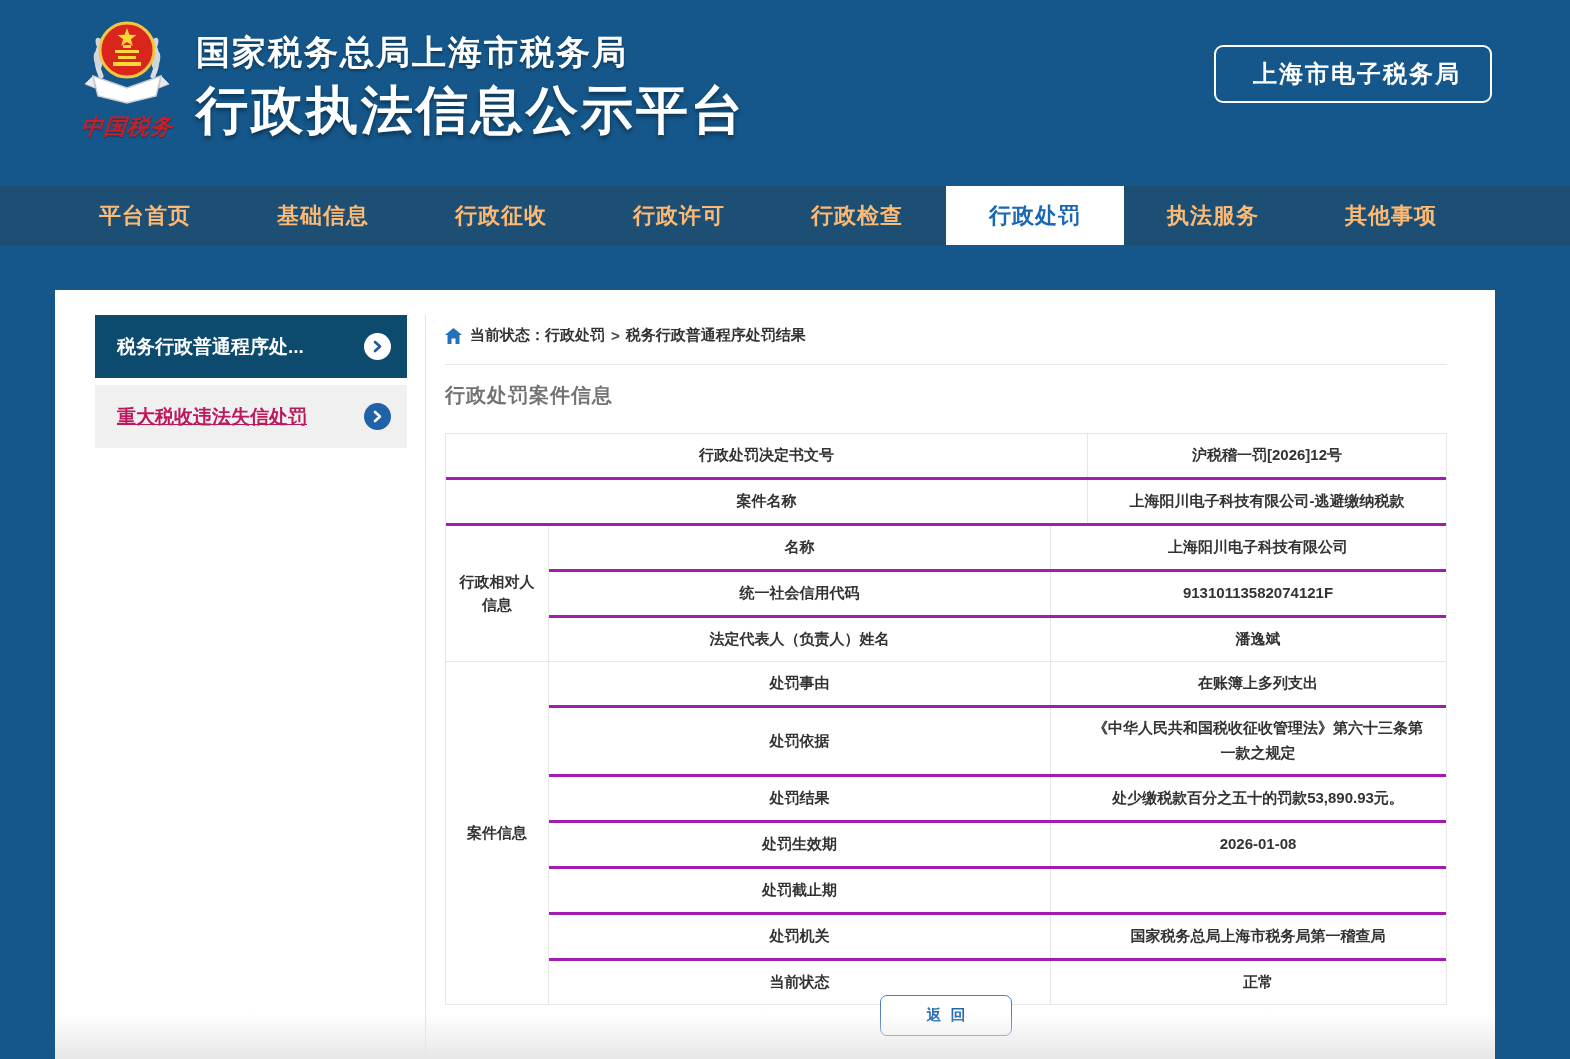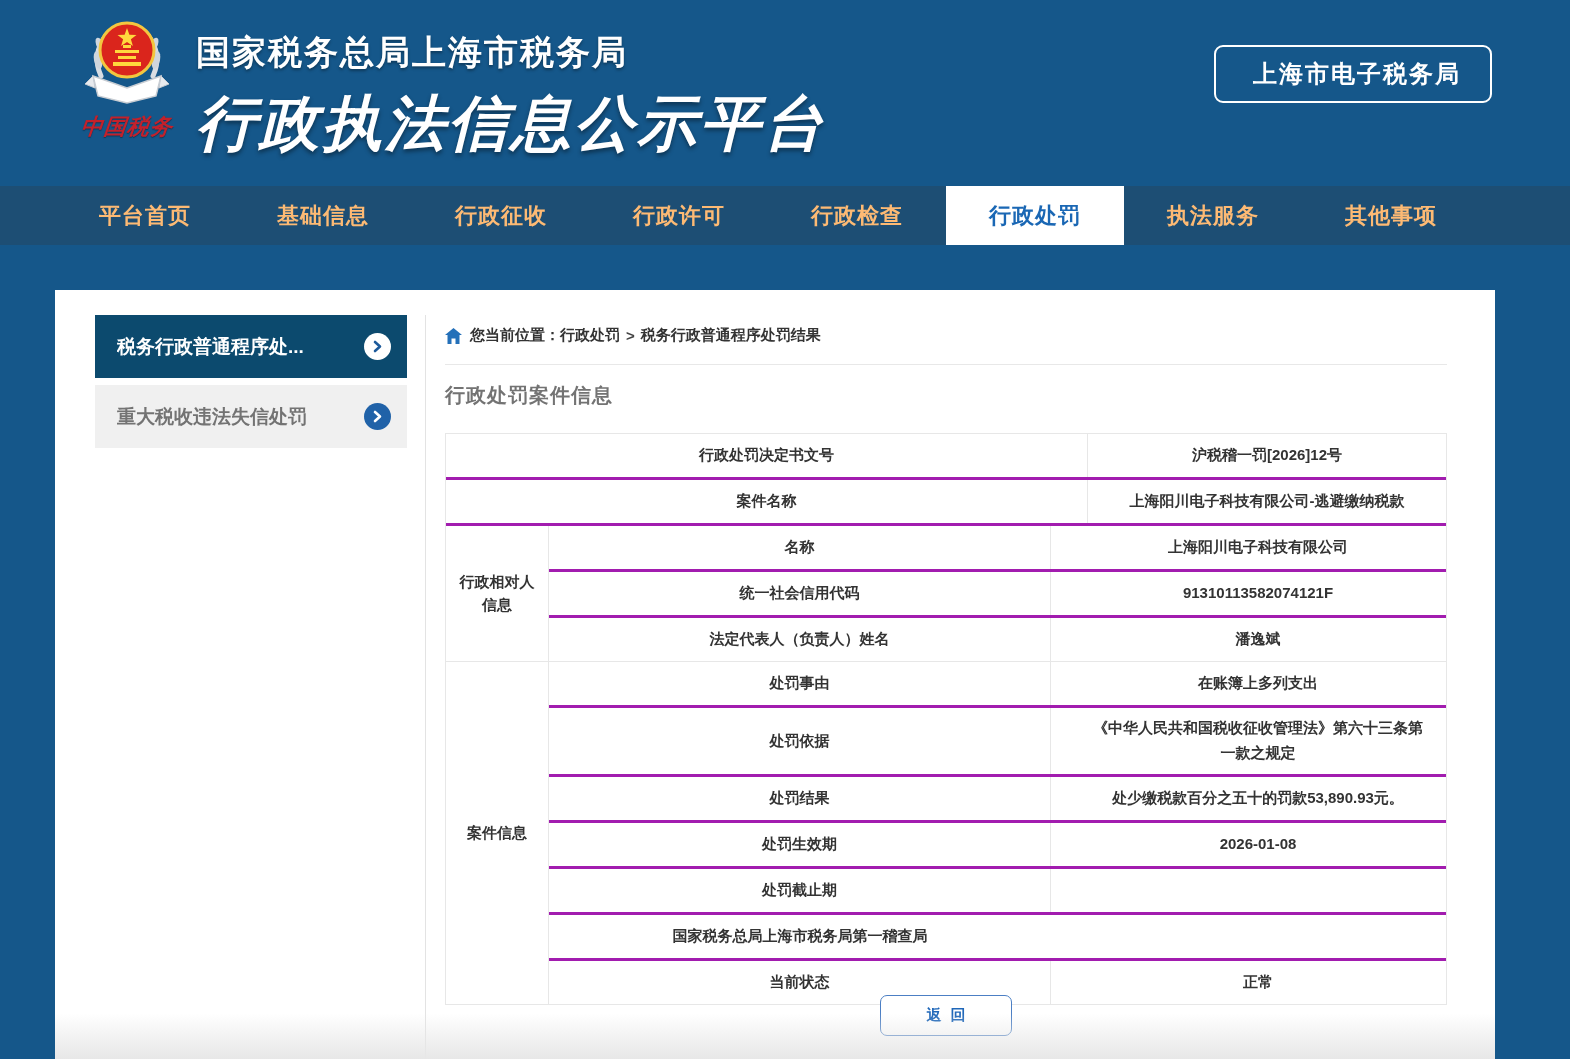--- a/index.html
+++ b/index.html
@@ -24,23 +24,22 @@
     font-weight:700; font-style:italic; font-size:22px; color:#c3212b;
     transform:skewX(-6deg); letter-spacing:1px;
     text-shadow:0 1px 1px rgba(0,0,0,.35);
   }
   .title-wrap{ position:absolute; left:196px; top:30px; color:#fff; }
   .org-title{
     font-size:34px; font-weight:700; letter-spacing:2px;
     text-shadow:0 2px 3px rgba(0,0,0,.35);
   }
   .platform-title{
-    margin-top:8px; font-size:60px; font-weight:700; letter-spacing:3px;
+    font-size:52px; font-weight:700; letter-spacing:3px;
     text-shadow:0 3px 4px rgba(0,0,0,.4);
-    font-style:italic;
   }
   .portal-btn{
     position:absolute; right:78px; top:45px; width:278px; height:58px;
     border:2px solid #fff; border-radius:9px; background:transparent;
     color:#fff; font-size:24px; font-weight:700; letter-spacing:2px;
     display:flex; align-items:center; justify-content:center; cursor:pointer;
     font-family:inherit;
     padding-left:8px;
   }
 
@@ -71,21 +70,21 @@
 
   
   .sidebar{ position:absolute; left:40px; top:25px; width:312px; }
   .side-item{
     height:63px; margin-bottom:7px; display:flex; align-items:center;
     padding:0 16px 0 22px; cursor:pointer;
     font-size:19px; font-weight:700;
   }
   .side-item .side-label{ flex:1; white-space:nowrap; overflow:hidden; }
   .side-item.active{ background:#0c4a6e; color:#fff; }
-  .side-item.inactive{ background:#f0f0f0; color:#737373; }
+  .side-item.inactive{ background:#f0f0f0; color:#be185d;text-decoration:underline; }
   .side-arrow{
     width:27px; height:27px; border-radius:50%; flex:0 0 27px; margin-left:10px;
     display:flex; align-items:center; justify-content:center;
   }
   .side-item.active .side-arrow{ background:#fff; }
   .side-item.inactive .side-arrow{ background:#2062a8; }
   .side-arrow svg{ display:block; }
 
   
   .content{ position:absolute; left:390px; top:0; width:1002px; }
@@ -210,21 +209,21 @@
   <div class="v-divider"></div>
 
   <div class="content">
 
     <div class="breadcrumb">
       <span class="crumb-home">
         <svg width="17" height="16" viewBox="0 0 17 16">
             <path d="M8.5,0 L17,7 L14.5,7 L14.5,16 L10.5,16 L10.5,10.5 L6.5,10.5 L6.5,16 L2.5,16 L2.5,7 L0,7 Z" fill="#2470b9"></path>
           </svg>
       </span>
-      <span>您当前位置：</span>
+      <span>当前状态：</span>
       <span class="crumb-link">行政处罚</span>
       <span class="crumb-sep">&gt;</span>
       <span class="crumb-link">税务行政普通程序处罚结果</span>
     </div>
 
     <div class="bc-divider"></div>
 
     <div class="page-title">行政处罚案件信息</div>
 
     <div class="tbl">
@@ -273,20 +272,21 @@
           </div>
           <div class="trow inner">
             <div class="cell lbl">处罚生效期</div>
             <div class="cell val">2026-01-08</div>
           </div>
           <div class="trow inner">
             <div class="cell lbl">处罚截止期</div>
             <div class="cell val"></div>
           </div>
           <div class="trow inner">
+            <div class="cell lbl">处罚机关</div>
             <div class="cell val">国家税务总局上海市税务局第一稽查局</div>
           </div>
           <div class="trow inner">
             <div class="cell lbl">当前状态</div>
             <div class="cell val">正常</div>
           </div>
         </div>
       </div>
 
     </div>

